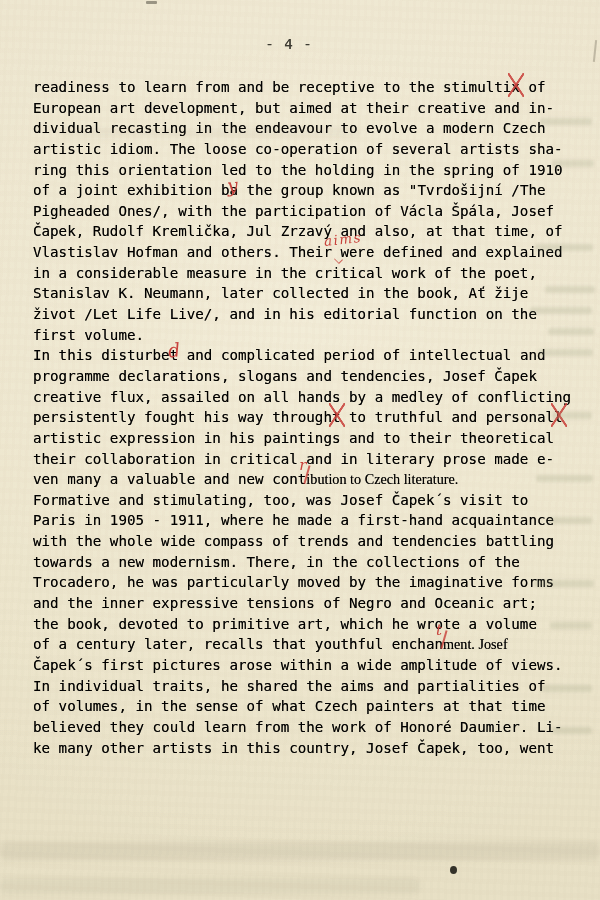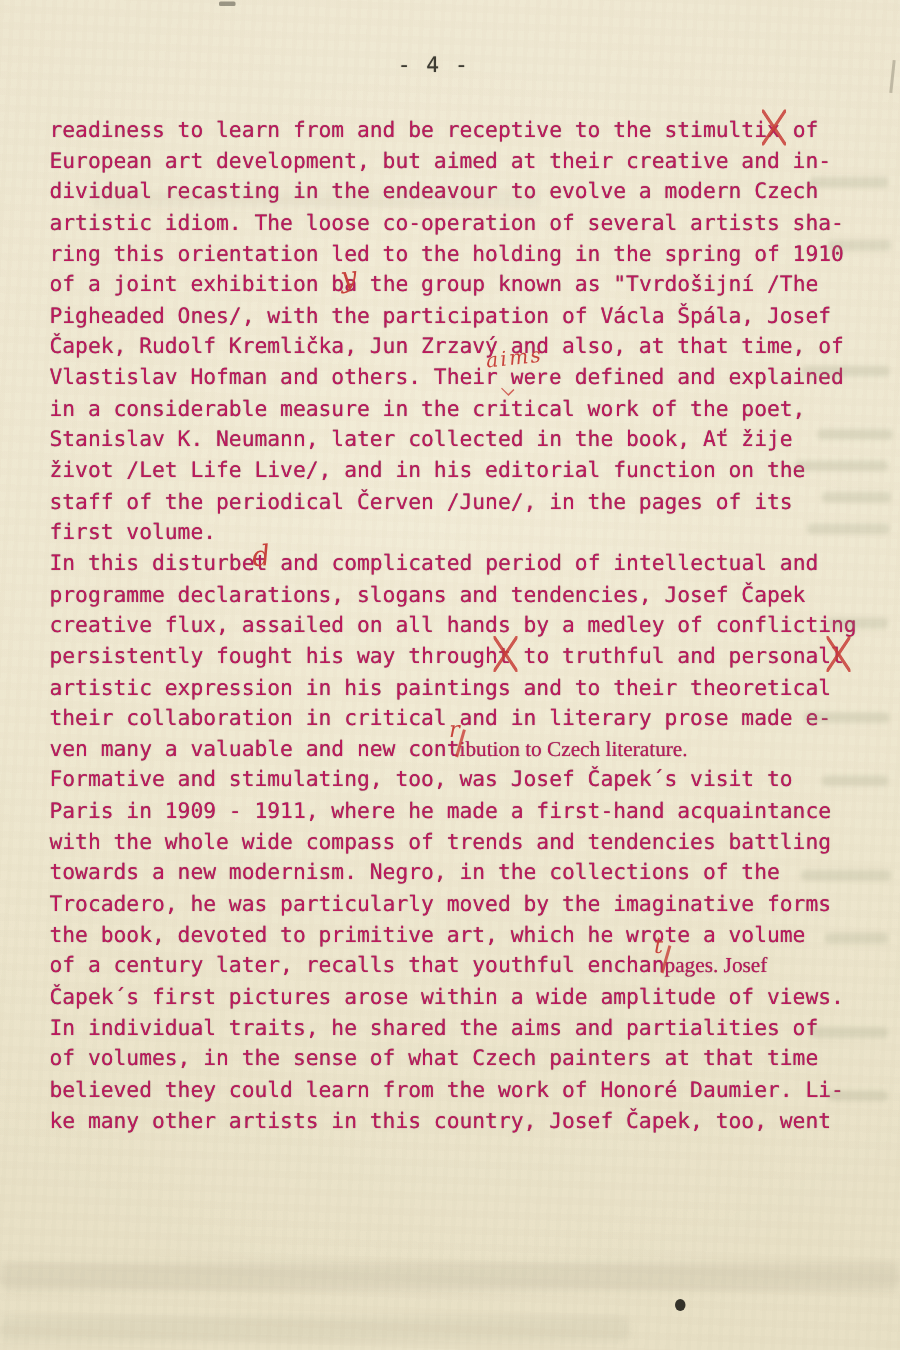--- a/index.html
+++ b/index.html
@@ -21,21 +21,21 @@
       repeating-linear-gradient(2deg, rgba(170,160,130,0.04) 0 5px, rgba(255,255,255,0.02) 5px 11px);
   }
   .pagenum{
     position:absolute;top:36px;left:0;width:100%;text-align:center;
     transform:translateX(-11px);
     font-size:14.2px;letter-spacing:1px;color:#3e3c33;
     text-shadow:0 0 .6px rgba(62,60,51,.8);
   }
   .body-text{
     position:absolute;left:33px;top:77px;
-    font-size:14.2px;line-height:20.65px;color:#be185d;
+    font-size:14.2px;line-height:20.65px;color:#000000;
     text-shadow:0 0 .6px rgba(62,60,51,.8);
   }
   .line{white-space:pre;height:20.65px;}
   
   .m-xout{position:relative;}
   .m-xout::after{
     content:"";position:absolute;left:-3px;right:-4px;top:-6px;bottom:-2px;
     background:
       linear-gradient(to top right, transparent 45%, rgba(200,62,56,.85) 47%, rgba(200,62,56,.85) 53%, transparent 55%),
       linear-gradient(to bottom right, transparent 45%, rgba(200,62,56,.85) 47%, rgba(200,62,56,.85) 53%, transparent 55%);
@@ -90,41 +90,41 @@
 <div class="pagenum">- 4 -</div>
 
 <div class="body-text">
     <div class="line">readiness to learn from and be receptive to the stimulti<span class="m-xout">x</span> of</div>
     <div class="line">European art development, but aimed at their creative and in-</div>
     <div class="line">dividual recasting in the endeavour to evolve a modern Czech</div>
     <div class="line">artistic idiom. The loose co-operation of several artists sha-</div>
     <div class="line">ring this orientation led to the holding in the spring of 1910</div>
     <div class="line">of a joint exhibition b<span class="m-overwrite" data-ins="y">a</span> the group known as "Tvrdošijní /The</div>
     <div class="line">Pigheaded Ones/, with the participation of Václa Špála, Josef</div>
-    <div class="line">Čapek, Rudolf Kremlička, Jun Zrzavý and also, at that time, of</div>
+    <div class="line">Čapek, Rudolf Kremlička, Jul Zrzavý and also, at that time, of</div>
     <div class="line">Vlastislav Hofman and others. Their <span class="m-insert-above" data-ins="aims">were</span> defined and explained</div>
     <div class="line">in a considerable measure in the critical work of the poet,</div>
     <div class="line">Stanislav K. Neumann, later collected in the book, Ať žije</div>
     <div class="line">život /Let Life Live/, and in his editorial function on the</div>
-    <div class="line">staff of the periodical Červen /June/, in the pages of its</div>
     <div class="line">first volume.</div>
     <div class="line">In this disturbe<span class="m-overwrite" data-ins="d">t</span> and complicated period of intellectual and</div>
     <div class="line">programme declarations, slogans and tendencies, Josef Čapek</div>
     <div class="line">creative flux, assailed on all hands by a medley of conflicting</div>
     <div class="line">persistently fought his way through<span class="m-xout">t</span> to truthful and personal<span class="m-xout">l</span></div>
     <div class="line">artistic expression in his paintings and to their theoretical</div>
     <div class="line">their collaboration in critical and in literary prose made e-</div>
     <div class="line">ven many a valuable and new cont<span class="m-insert-before" data-ins="r">ibution to Czech literature.</span></div>
     <div class="line">Formative and stimulating, too, was Josef Čapek´s visit to</div>
-    <div class="line">Paris in 1909 - 1911, where he made a first-hand acquaintance</div>
+    <div class="line">Paris in 1905 - 1911, where he made a first-hand acquaintance</div>
     <div class="line">with the whole wide compass of trends and tendencies battling</div>
-    <div class="line">towards a new modernism. Negro, in the collections of the</div>
+    <div class="line">towards a new modernism. There, in the collections of the</div>
     <div class="line">Trocadero, he was particularly moved by the imaginative forms</div>
+    <div class="line">and the inner expressive tensions of Negro and Oceanic art;</div>
     <div class="line">the book, devoted to primitive art, which he wrote a volume</div>
-    <div class="line">of a century later, recalls that youthful enchan<span class="m-insert-before" data-ins="t">pages. Josef</span></div>
+    <div class="line">of a century later, recalls that youthful enchan<span class="m-insert-before" data-ins="t">ment. Josef</span></div>
     <div class="line">Čapek´s first pictures arose within a wide amplitude of views.</div>
     <div class="line">In individual traits, he shared the aims and partialities of</div>
     <div class="line">of volumes, in the sense of what Czech painters at that time</div>
     <div class="line">believed they could learn from the work of Honoré Daumier. Li-</div>
     <div class="line">ke many other artists in this country, Josef Čapek, too, went</div>
   </div>
 
 <div class="ghost" style="left:540px;top:118px;width:52px;height:7px"></div>
 <div class="ghost" style="left:552px;top:160px;width:42px;height:7px"></div>
 <div class="ghost" style="left:535px;top:244px;width:58px;height:7px"></div>

